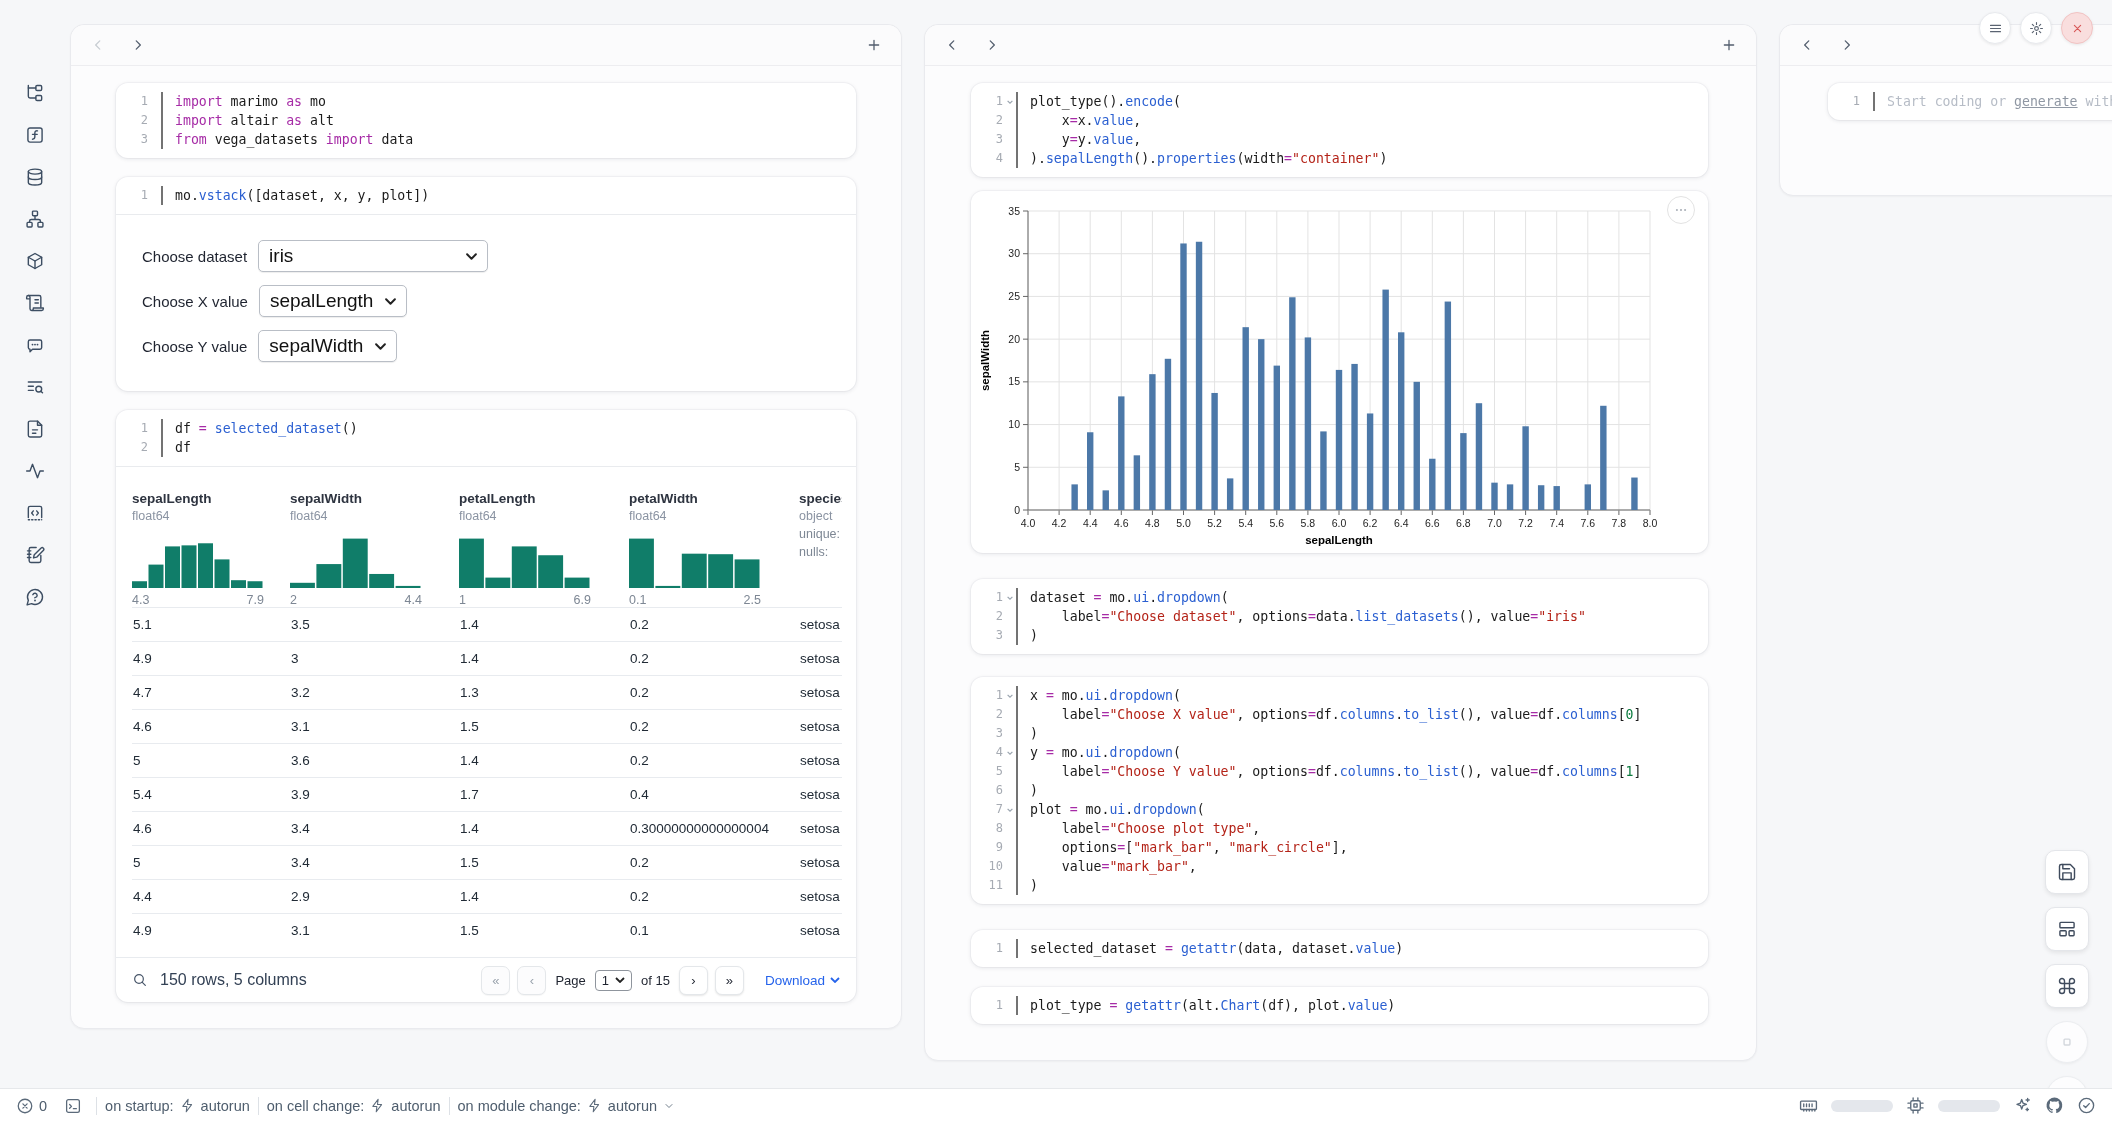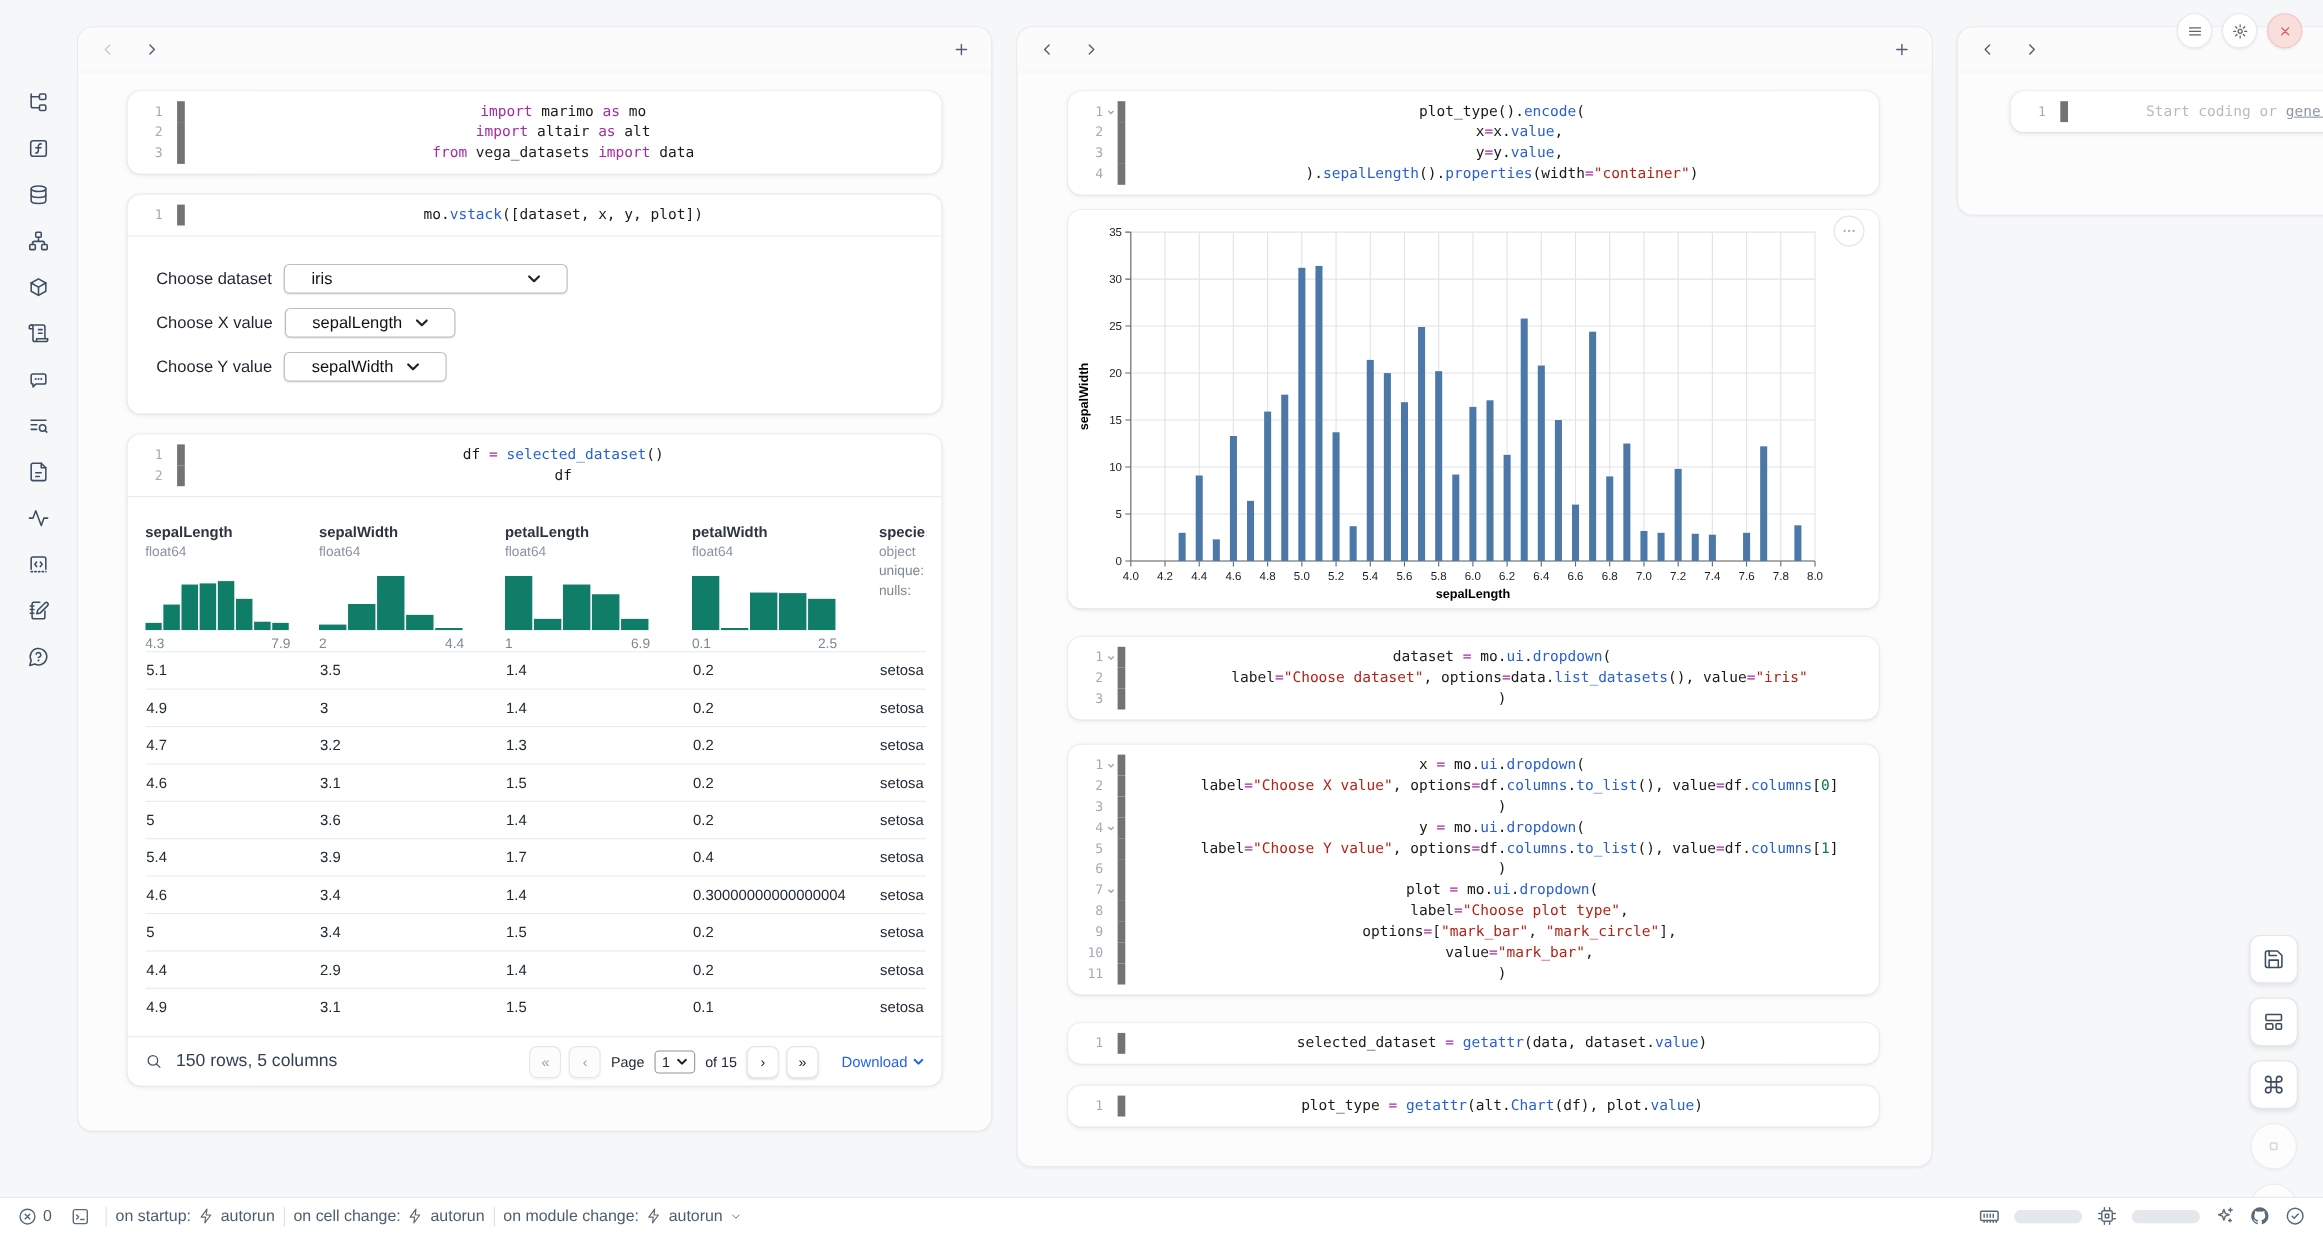--- a/index.html
+++ b/index.html
@@ -23,35 +23,35 @@
   .phead .add{margin-left:auto;}
   .pbody1{padding:17px 45px 0 45px;}
   .pbody2{padding:17px 48px 0 46px;}
   .pbody3{padding:17px 48px 0 48px;}
   
   .cell{background:#fff;border-radius:12px;box-shadow:0 1px 4px rgba(20,30,50,.10),0 0 0 1px rgba(20,30,50,.03);}
   .codewrap{padding:9px 0;}
   .cl{display:flex;line-height:19px;font-family:"DejaVu Sans Mono",monospace;font-size:13.2px;}
   .ln{width:32px;flex:none;text-align:right;color:#a6abb3;font-size:12px;}
   .fold{width:13px;flex:none;display:flex;align-items:center;justify-content:center;}
-  .codeln{border-left:7px solid #737373;white-space:pre;color:#1b1b1b;flex:1;text-align:center;}
+  .codeln{border-left:2px solid #737373;padding-left:12px;white-space:pre;color:#1b1b1b;flex:1;}
   .t-p{color:#1b1b1b}
   .t-k{color:var(--c-keyword)}
   .t-f{color:var(--c-function)}
   .t-s{color:var(--c-string)}
   .t-n{color:var(--c-number)}
   .t-ph{color:#b6bcc6}
   .t-phl{color:#8f97a3;text-decoration:underline;}
   .cell-divider{height:1px;background:#e9ebee;}
   
   .ctls{padding:12px 0 16px 26px;}
   .ctl-row{display:flex;align-items:center;gap:11px;margin:13px 0;}
   .ctl-label{font-size:15px;color:#1f2430;text-align:center;}
   .sel{display:inline-flex;align-items:center;gap:12px;border:1px solid #b9bec6;border-radius:5px;background:#fff;
-       box-shadow:0 1px 1px rgba(0,0,0,.07);padding:4px 24px;font-size:15px;color:#111;cursor:pointer;}
+       box-shadow:0 1px 1px rgba(0,0,0,.07);padding:4px 10px;font-size:19px;color:#111;cursor:pointer;}
   .sel.wide{width:208px;justify-content:space-between;}
   .sel svg{width:11px;height:7px;fill:none;stroke:#222;stroke-width:1.8;stroke-linecap:round;stroke-linejoin:round;}
   
   .tblclip{margin:12px 14px 0 16px;width:710px;overflow:hidden;}
   .thead{display:grid;}
   .th{padding-top:12px;}
   .th-name{font-size:13.5px;font-weight:bold;color:#2e3440;white-space:nowrap;}
   .th-type{font-size:12.5px;color:#8a93a2;margin-top:3px;white-space:nowrap;}
   .th-hist{margin-top:13px;}
   .th-mm{display:flex;justify-content:space-between;width:132px;font-size:12.5px;color:#7d8794;margin-top:5px;}

